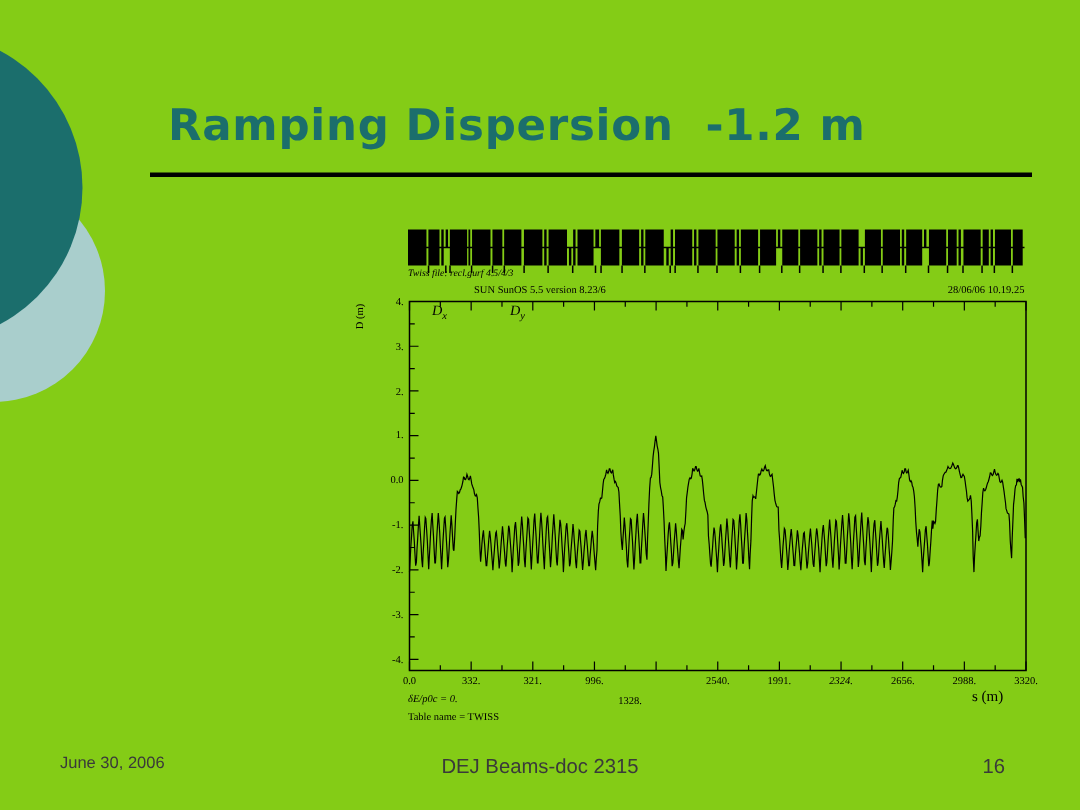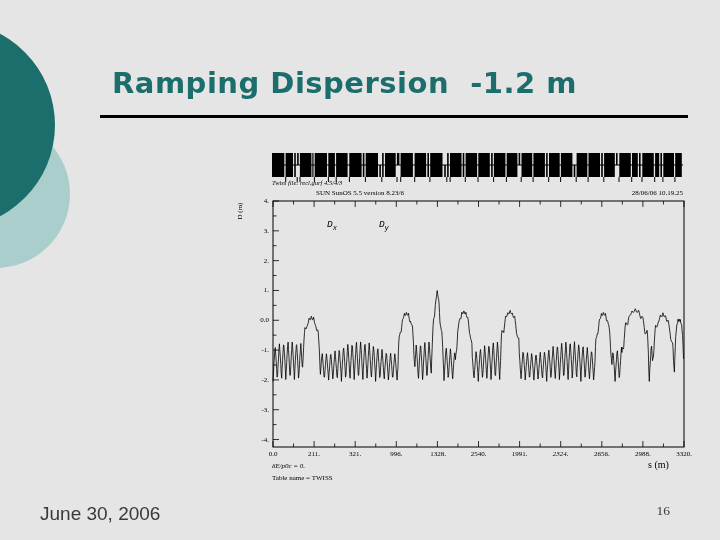--- a/index.html
+++ b/index.html
@@ -1,50 +1,50 @@
 <!DOCTYPE html>
 <html style="--accent_teal: #1B6E6C; --light_teal: #A9CECC; --ink: #000000; --footer_text: #3A3A3A;"><head>
 <meta charset="utf-8">
 <style>
   html,body{margin:0;padding:0;background:#888;}
-  .slide{position:relative;width:720px;height:540px;background:#e5e5e5;overflow:hidden;
+  .slide{position:relative;width:720px;height:540px;background:#84cc16;overflow:hidden;
          font-family:"Liberation Sans",sans-serif;}
   
   .deco{position:absolute;left:0;top:0;}
   
   .title{position:absolute;left:112px;top:66px;width:580px;font-family:"DejaVu Sans",sans-serif;
          font-size:29px;font-weight:bold;color:var(--accent_teal);letter-spacing:.5px;white-space:pre;}
   .title-rule{position:absolute;left:100px;top:115px;width:588px;height:2.5px;background:#000;}
   
   .figure{position:absolute;left:230px;top:145px;width:470px;height:352px;}
   .figure svg{position:absolute;display:block;}
   #lattice-svg{left:42px;top:7px;}
   #plot-svg{left:42px;top:55px;}
   .tinytext{position:absolute;font-family:"Liberation Serif",serif;color:#000;white-space:nowrap;}
   .twiss-file{left:42px;top:34px;font-size:6.5px;font-style:italic;}
   .hdr-left{left:42px;top:44px;font-size:7px;margin-left:44px;}
   .hdr-right{right:17px;top:44px;font-size:7px;text-align:right;}
   .ylab-rot{left:-11px;top:61px;width:44px;height:10px;font-size:7px;text-align:center;
             transform:rotate(-90deg);}
-  .plot-legend{left:58px;top:74px;font-size:9.5px;font-family:Liberation Mono, monospace;margin-left:39px;}
+  .plot-legend{left:58px;top:58px;font-size:9.5px;font-family:Liberation Serif, serif;}
   .plot-legend .leg{display:inline-block;font-style:italic;}
   .plot-legend .leg+.leg{margin-left:42px;}
   .plot-legend sub{font-size:7px;}
   .ytick{position:absolute;left:0;width:39px;text-align:right;font-size:7px;
          font-family:"Liberation Serif",serif;}
   .xtick{position:absolute;top:305px;width:32px;text-align:center;font-size:7px;
          font-family:"Liberation Serif",serif;}
   .xlab{left:418px;top:314px;font-size:10px;}
   .foot1{left:42px;top:317px;font-size:7px;font-style:italic;}
   .foot2{left:42px;top:329px;font-size:7px;}
   
-  .footer-date{position:absolute;left:40px;top:503px;font-size:19px;color:var(--footer_text);}
+  .footer-date{position:absolute;left:40px;top:503px;font-size:11px;color:var(--footer_text);}
   .footer-doc{position:absolute;left:0;top:503px;width:720px;text-align:center;font-size:13.5px;
               color:var(--footer_text);}
-  .footer-page{position:absolute;right:50px;top:503px;font-size:13.5px;color:var(--footer_text);font-family:Liberation Serif, serif;}
+  .footer-page{position:absolute;right:50px;top:503px;font-size:13.5px;color:var(--footer_text);}
 </style>
 </head>
 <body>
 
 <div class="slide">
 
   <svg class="deco" width="180" height="300" viewBox="0 0 180 300">
     <circle cx="-4" cy="194" r="74" fill="#A9CECC"></circle>
     <circle cx="-48" cy="125" r="103" fill="#1B6E6C"></circle>
   </svg>
@@ -215,33 +215,34 @@
         <div class="ytick" style="top: 111.636px;">2.</div>
         <div class="ytick" style="top: 141.455px;">1.</div>
         <div class="ytick" style="top: 171.273px;">0.0</div>
         <div class="ytick" style="top: 201.091px;">-1.</div>
         <div class="ytick" style="top: 230.909px;">-2.</div>
         <div class="ytick" style="top: 260.727px;">-3.</div>
         <div class="ytick" style="top: 290.545px;">-4.</div>
       </div>
     <div id="x-labels">
         <div class="tinytext xtick" style="left: 27px;">0.0</div>
-        <div class="tinytext xtick" style="left: 68.1px;">211.</div>
+        <div class="tinytext xtick" style="left: 68.1px;">332.</div>
         <div class="tinytext xtick" style="left: 109.2px;">321.</div>
         <div class="tinytext xtick" style="left: 150.3px;">996.</div>
-        <div class="tinytext xtick" style="left: 192px;">1328.</div>
+        <div class="tinytext xtick" style="left: 174px; margin-top: 13px;">1328.</div>
         <div class="tinytext xtick" style="left: 232.5px;">2540.</div>
         <div class="tinytext xtick" style="left: 273.6px;">1991.</div>
         <div class="tinytext xtick" style="left: 314.7px; font-style: italic;">2324.</div>
         <div class="tinytext xtick" style="left: 355.8px;">2656.</div>
         <div class="tinytext xtick" style="left: 396.9px;">2988.</div>
         <div class="tinytext xtick" style="left: 438px;">3320.</div>
       </div>
 
     <div class="tinytext xlab">s (m)</div>
     <div class="tinytext foot1">δE/p0c = 0.</div>
     <div class="tinytext foot2">Table name = TWISS</div>
   </div>
 
   <div class="footer-date">June 30, 2006</div>
+  <div class="footer-doc">DEJ Beams-doc 2315</div>
   <div class="footer-page">16</div>
 
 </div>
 
 </body></html>

